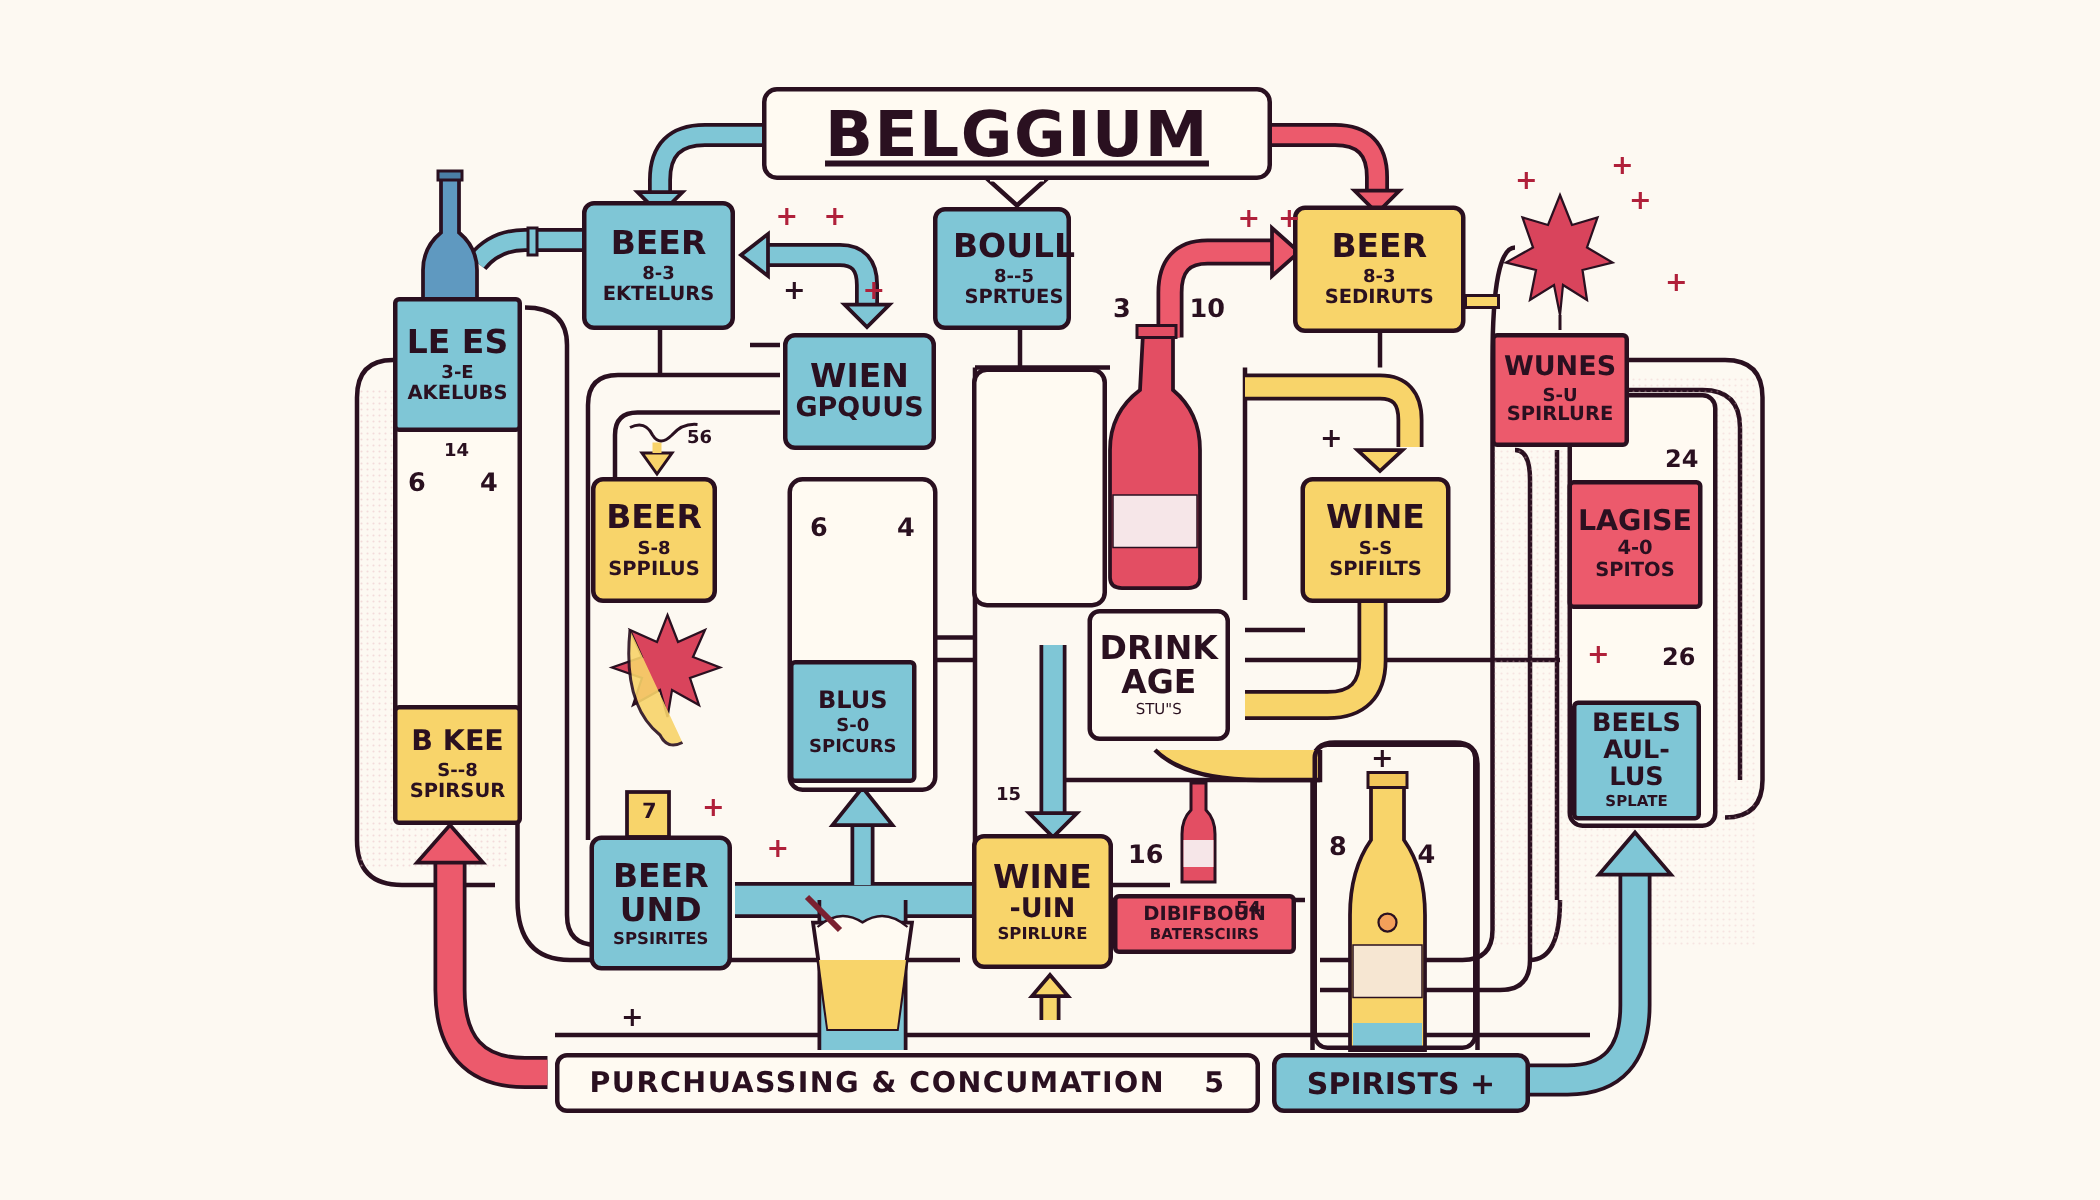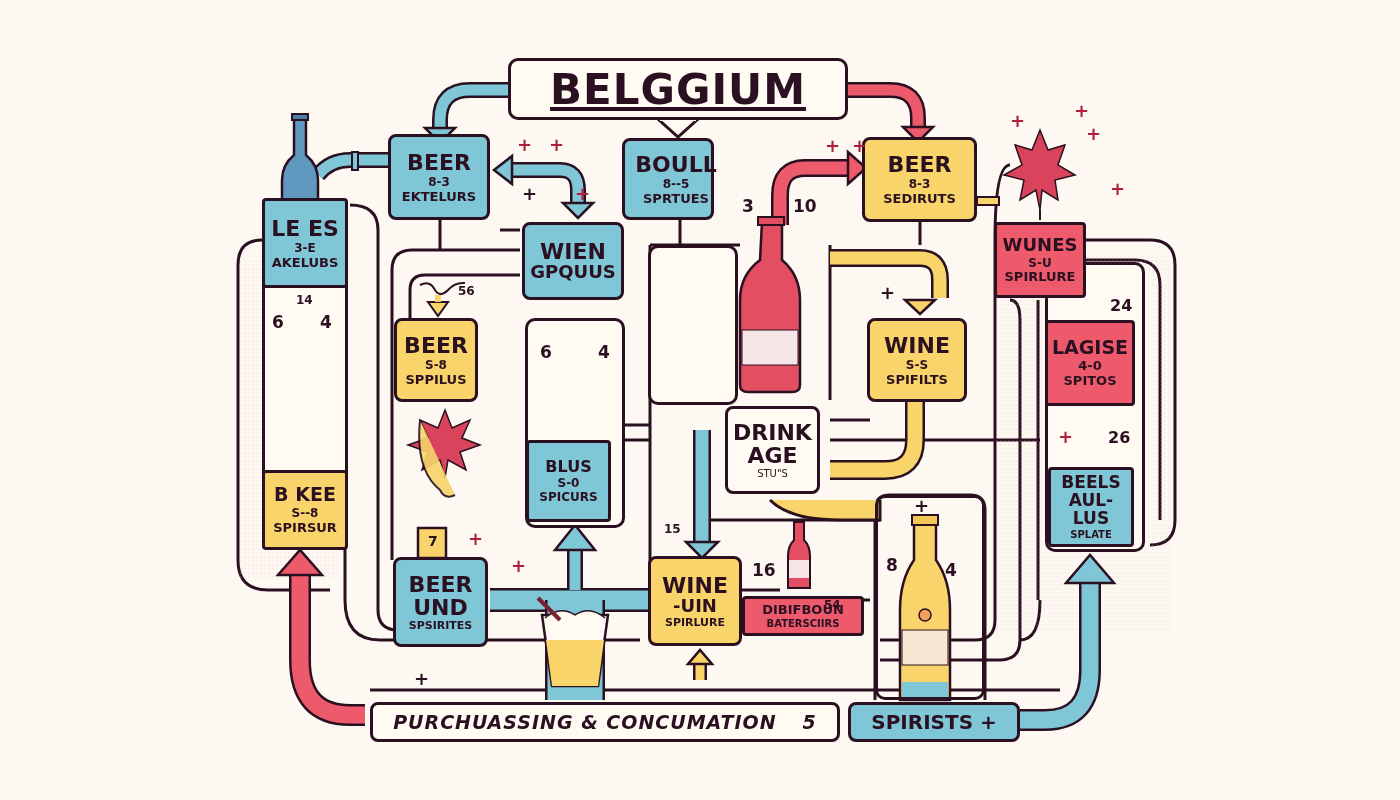--- a/index.html
+++ b/index.html
@@ -12,21 +12,21 @@
   .red{background:#ec5a6c;}
   .white{background:#fffaf2;}
   .t1{font-family:"DejaVu Sans",sans-serif;font-weight:bold;font-size:22px;letter-spacing:0px;}
   .t2{font-family:"DejaVu Sans",sans-serif;font-weight:bold;font-size:12px;margin-top:2px;}
   .t3{font-family:"DejaVu Sans",sans-serif;font-weight:bold;font-size:13px;margin-top:1px;}
   .title{position:absolute;left:508px;top:58px;width:340px;height:62px;border:3px solid #2a1020;border-radius:10px;background:#fffaf2;display:flex;align-items:center;justify-content:center;box-sizing:border-box;text-decoration:underline;}
   .title span{font-family:"DejaVu Sans",sans-serif;font-weight:bold;font-size:42px;letter-spacing:1px;}
   .num{position:absolute;font-family:"DejaVu Sans",sans-serif;font-weight:bold;font-size:17px;color:#2a1020;}
   .snum{position:absolute;font-family:"DejaVu Sans",sans-serif;font-weight:bold;font-size:12px;color:#2a1020;}
   .plus{position:absolute;font-family:"DejaVu Sans",sans-serif;font-size:18px;color:#b0203a;font-weight:bold;}
-  .footer{position:absolute;left:370px;top:702px;width:470px;height:40px;border:3px solid #2a1020;border-radius:8px;background:#fffaf2;display:flex;align-items:center;justify-content:center;box-sizing:border-box;font-style:italic;}
+  .footer{position:absolute;left:370px;top:702px;width:470px;height:40px;border:3px solid #2a1020;border-radius:8px;background:#fffaf2;display:flex;align-items:center;justify-content:center;box-sizing:border-box;}
   .footer span{font-family:"DejaVu Sans",sans-serif;font-weight:bold;font-size:19px;letter-spacing:1px;}
   .spirits{position:absolute;left:848px;top:702px;width:172px;height:40px;border:3px solid #2a1020;border-radius:8px;background:#7fc6d6;display:flex;align-items:center;justify-content:center;box-sizing:border-box;}
   .spirits span{font-family:"DejaVu Sans",sans-serif;font-weight:bold;font-size:20px;}
   .panel{position:absolute;border:3px solid #2a1020;border-radius:10px;background:#fffaf2;box-sizing:border-box;}
 </style>
 </head>
 <body>
 
 <div class="stage">
 

